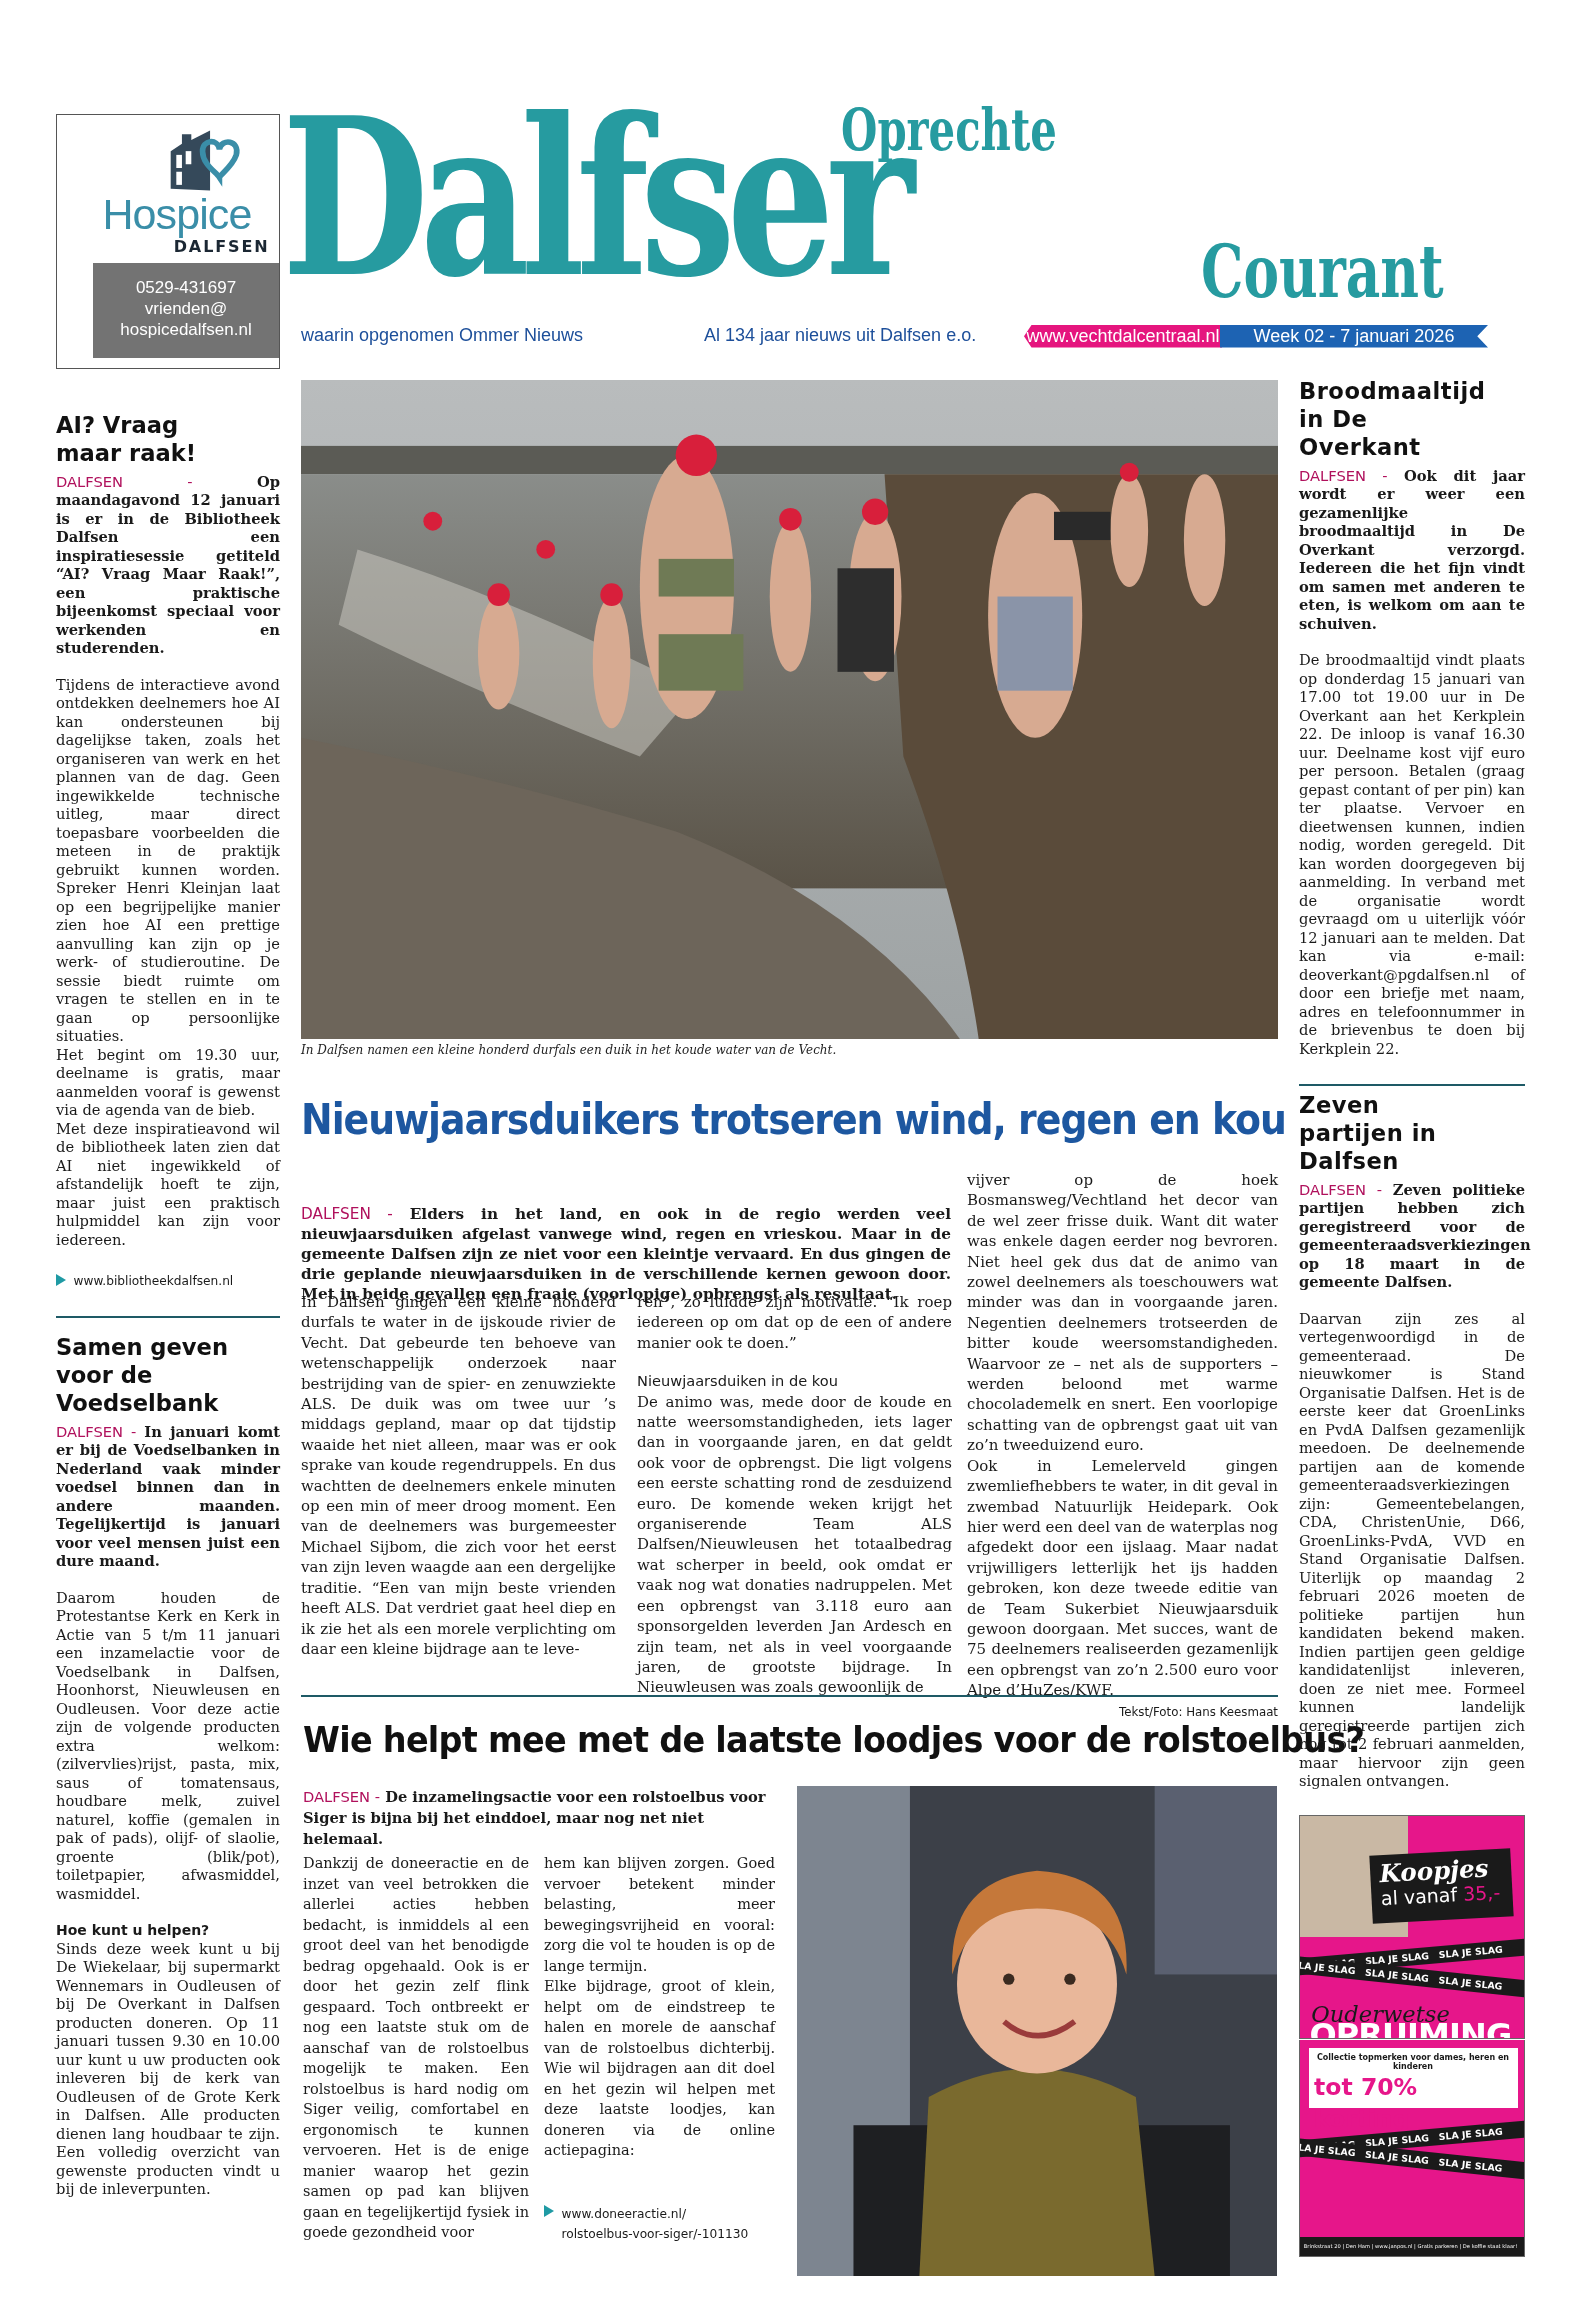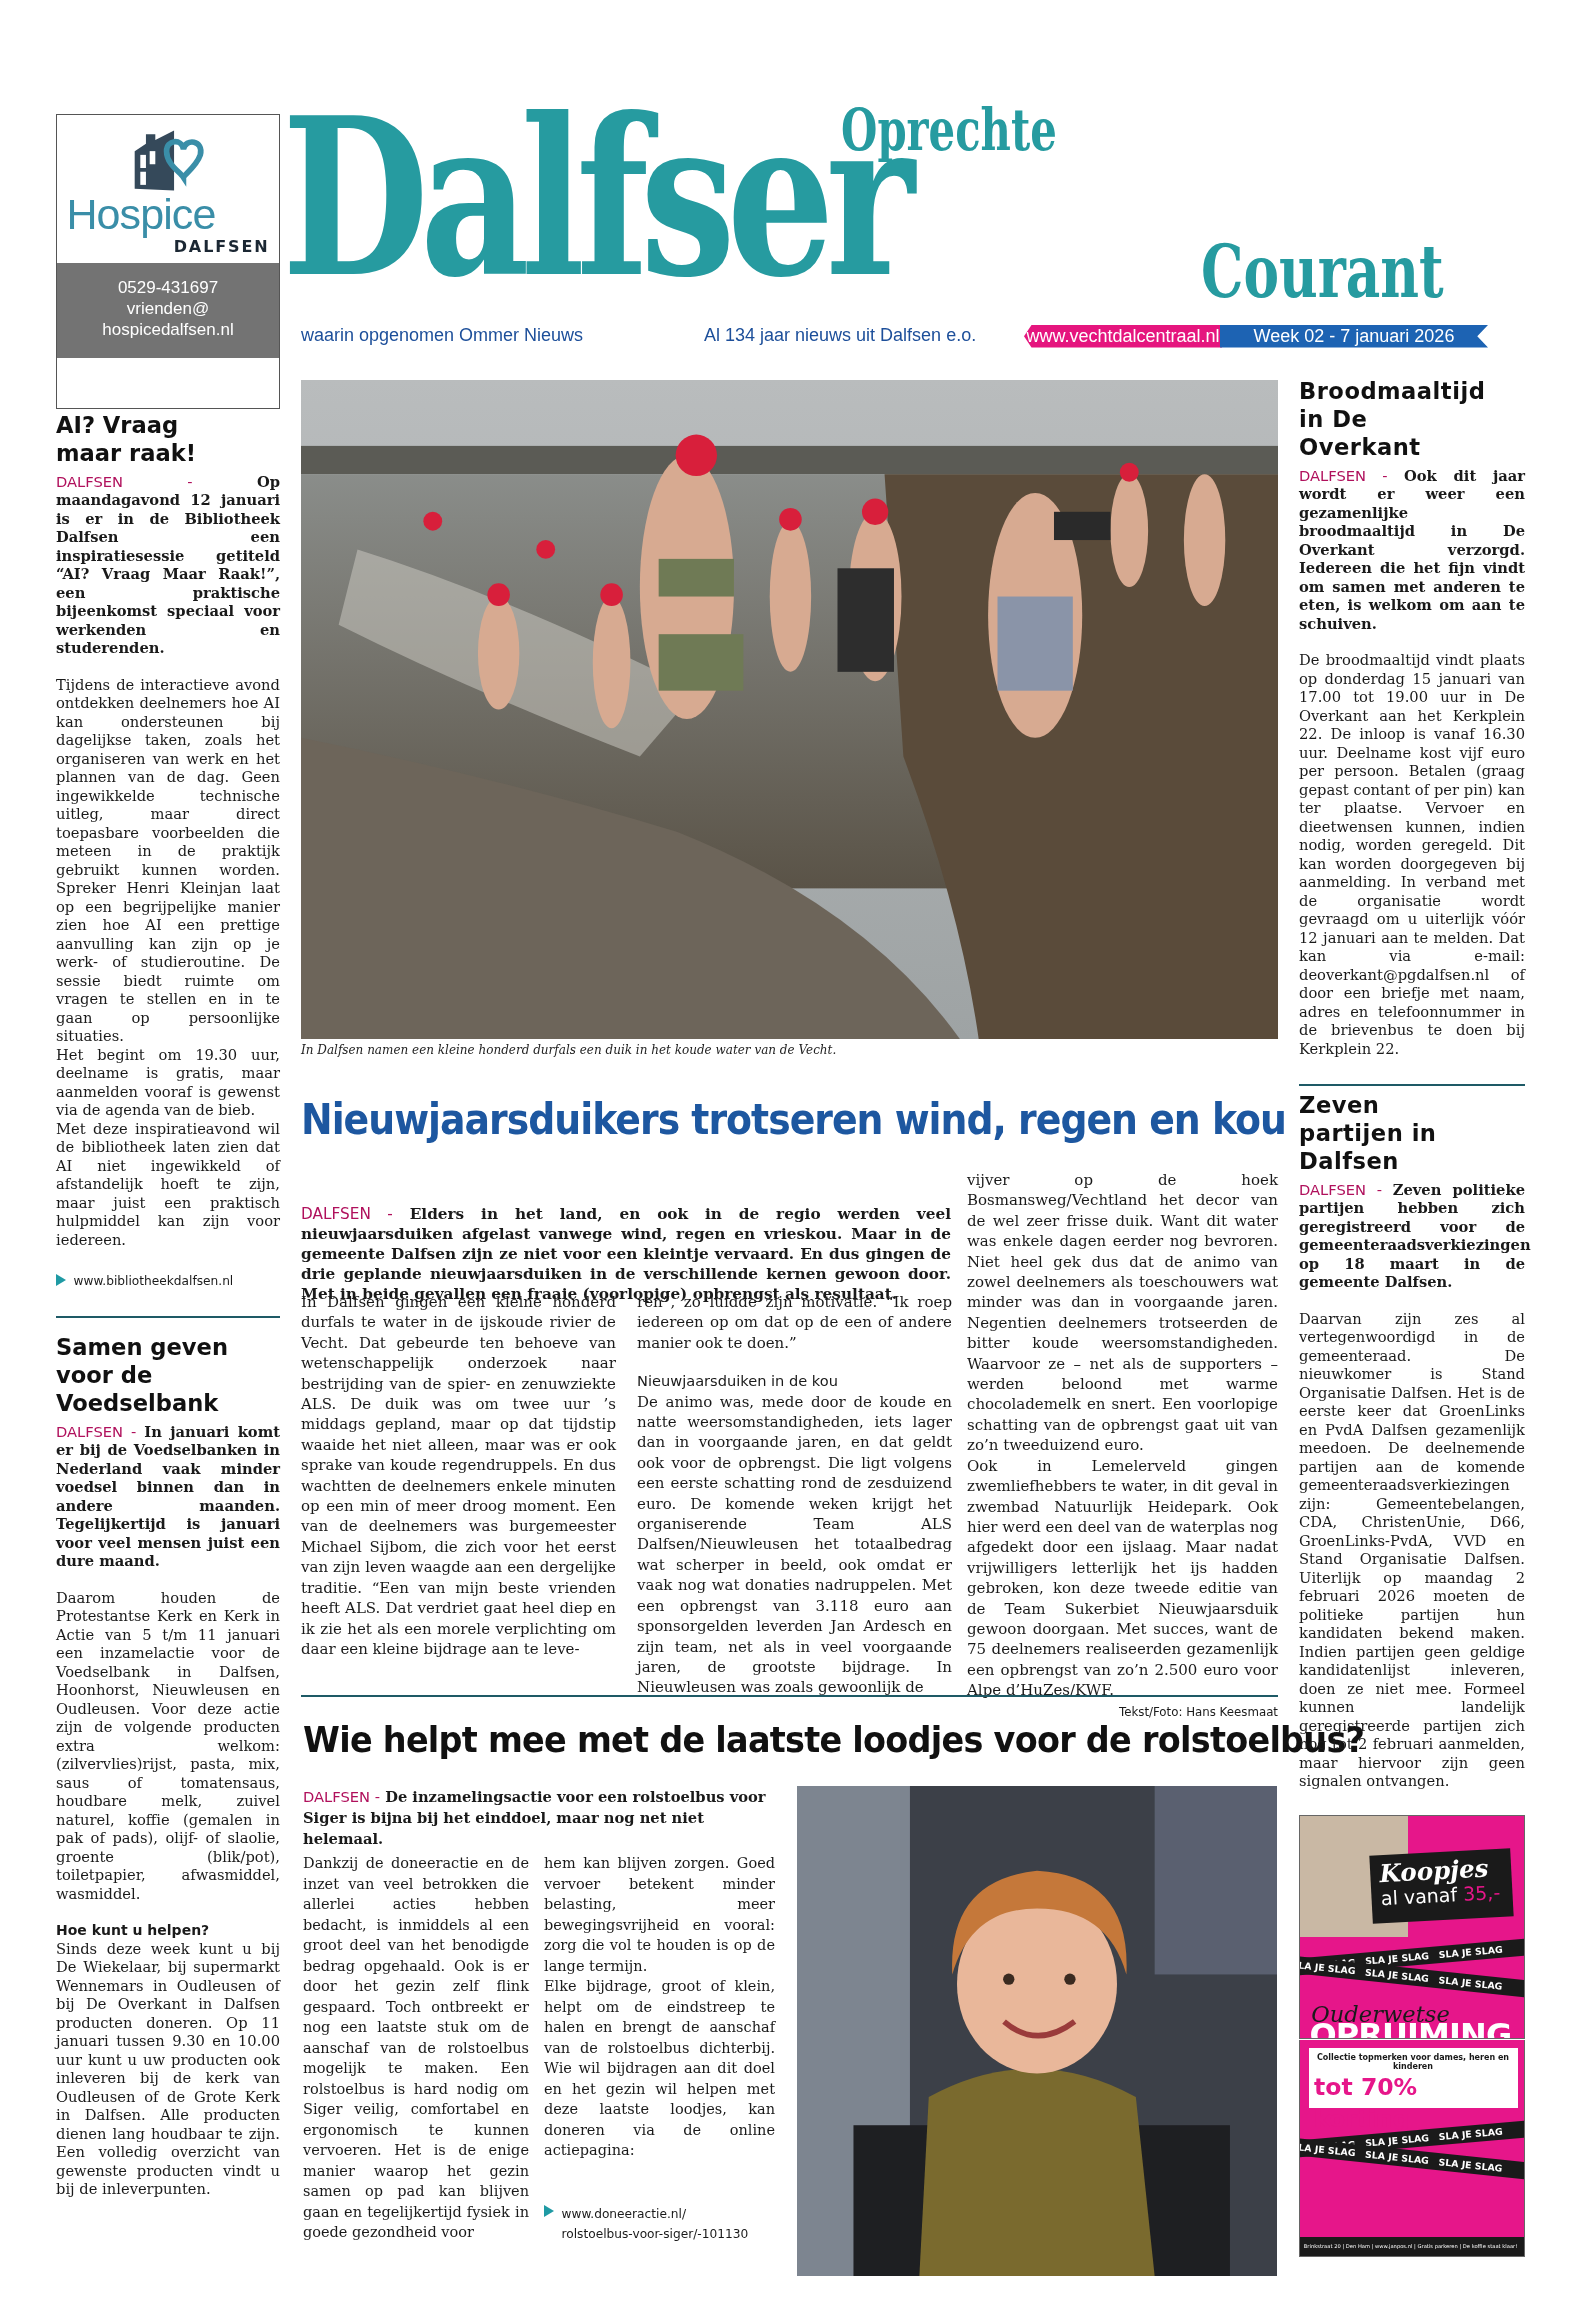--- a/index.html
+++ b/index.html
@@ -1,21 +1,21 @@
 <!DOCTYPE html>
 <html style="font-size:15px"><head>
 <meta charset="utf-8">
 <style>
   * { box-sizing: border-box; margin: 0; padding: 0; }
   html, body { width: 1580px; height: 2314px; background: #fff; overflow: hidden; }
   body { position: relative; font-family: "DejaVu Serif", serif; color: #1a1a1a; }
   .abs { position: absolute; }
 
   
-  .hospice { left: 56px; top: 114px; width: 224px; height: 295px; border: 0.9px solid #555; background: #fff; }
+  .hospice { left: 56px; top: 114px; width: 224px; height: 255px; border: 0.9px solid #555; background: #fff; padding-left: 36px; }
   .hospice-top { height: 148px; position: relative; }
   .hospice-logo { position: absolute; left: 68px; top: 7.5px; width: 85px; height: 75px; }
   .hospice-name { position: absolute; left: 9.4px; top: 75px; font-family: "Liberation Sans", sans-serif; font-size: 43px; color: #3a8ea8; letter-spacing: -0.9px; }
   .hospice-sub { position: absolute; right: 9.4px; top: 122px; font-family: "DejaVu Sans", sans-serif; font-weight: bold; font-size: 16px; letter-spacing: 1.9px; color: #1b2733; }
   .hospice-bottom { height: 95px; background: #737373; color: #fff; font-family: "Liberation Sans", sans-serif; font-size: 17px; text-align: center; padding-top: 14px; line-height: 21px; }
 
   
   .mast-dalfser { left: 282px; top: 89px; font-family: "DejaVu Serif", serif; font-weight: bold; font-size: 217px; line-height: 1; color: #269ba0; letter-spacing: -11.3px; transform: scaleX(0.78); transform-origin: left top; }
   .mast-oprechte { left: 841px; top: 96px; font-family: "DejaVu Serif", serif; font-weight: bold; font-size: 58px; color: #269ba0; transform: scaleX(0.72); transform-origin: left top; }
   .mast-courant { left: 1201px; top: 229px; font-family: "DejaVu Serif", serif; font-weight: bold; font-size: 72px; color: #269ba0; transform: scaleX(0.74); transform-origin: left top; }
@@ -196,21 +196,21 @@
 <div class="abs rule rule-mid"></div>
 
 <h2 class="abs headline-2">Wie helpt mee met de laatste loodjes voor de rolstoelbus?</h2>
 <p class="abs lead-2">
   <span class="dateline" style="font-weight:normal;">DALFSEN -</span>
   <span>De inzamelingsactie voor een rolstoelbus voor Siger is bijna bij het einddoel, maar nog net niet helemaal.</span>
 </p>
 <div class="abs body2-c1 body2">Dankzij de doneeractie en de inzet van veel betrokken die allerlei acties hebben bedacht, is inmiddels al een groot deel van het benodigde bedrag opgehaald. Ook is er door het gezin zelf flink gespaard. Toch ontbreekt er nog een laatste stuk om de aanschaf van de rolstoelbus mogelijk te maken. Een rolstoelbus is hard nodig om Siger veilig, comfortabel en ergonomisch te kunnen vervoeren. Het is de enige manier waarop het gezin samen op pad kan blijven gaan en tegelijkertijd fysiek in goede gezondheid voor</div>
 <div class="abs body2-c2 body2">
   <p>hem kan blijven zorgen. Goed vervoer betekent minder belasting, meer bewegingsvrijheid en vooral: zorg die vol te houden is op de lange termijn.</p>
-  <p>Elke bijdrage, groot of klein, helpt om de eindstreep te halen en brengt de aanschaf van de rolstoelbus dichterbij. Wie wil bijdragen aan dit doel en het gezin wil helpen met deze laatste loodjes, kan doneren via de online actiepagina:</p>
+  <p>Elke bijdrage, groot of klein, helpt om de eindstreep te halen en morele de aanschaf van de rolstoelbus dichterbij. Wie wil bijdragen aan dit doel en het gezin wil helpen met deze laatste loodjes, kan doneren via de online actiepagina:</p>
   <div class="link-line" style="margin-top:43px;">
     <span class="tri"></span>
     <span>
       <span>www.doneeractie.nl/</span><br>
       <span>rolstoelbus-voor-siger/-101130</span>
     </span>
   </div>
 </div>
 <div class="abs photo-boy">
   <svg width="480" height="490" viewBox="0 0 510 520" preserveAspectRatio="none">

